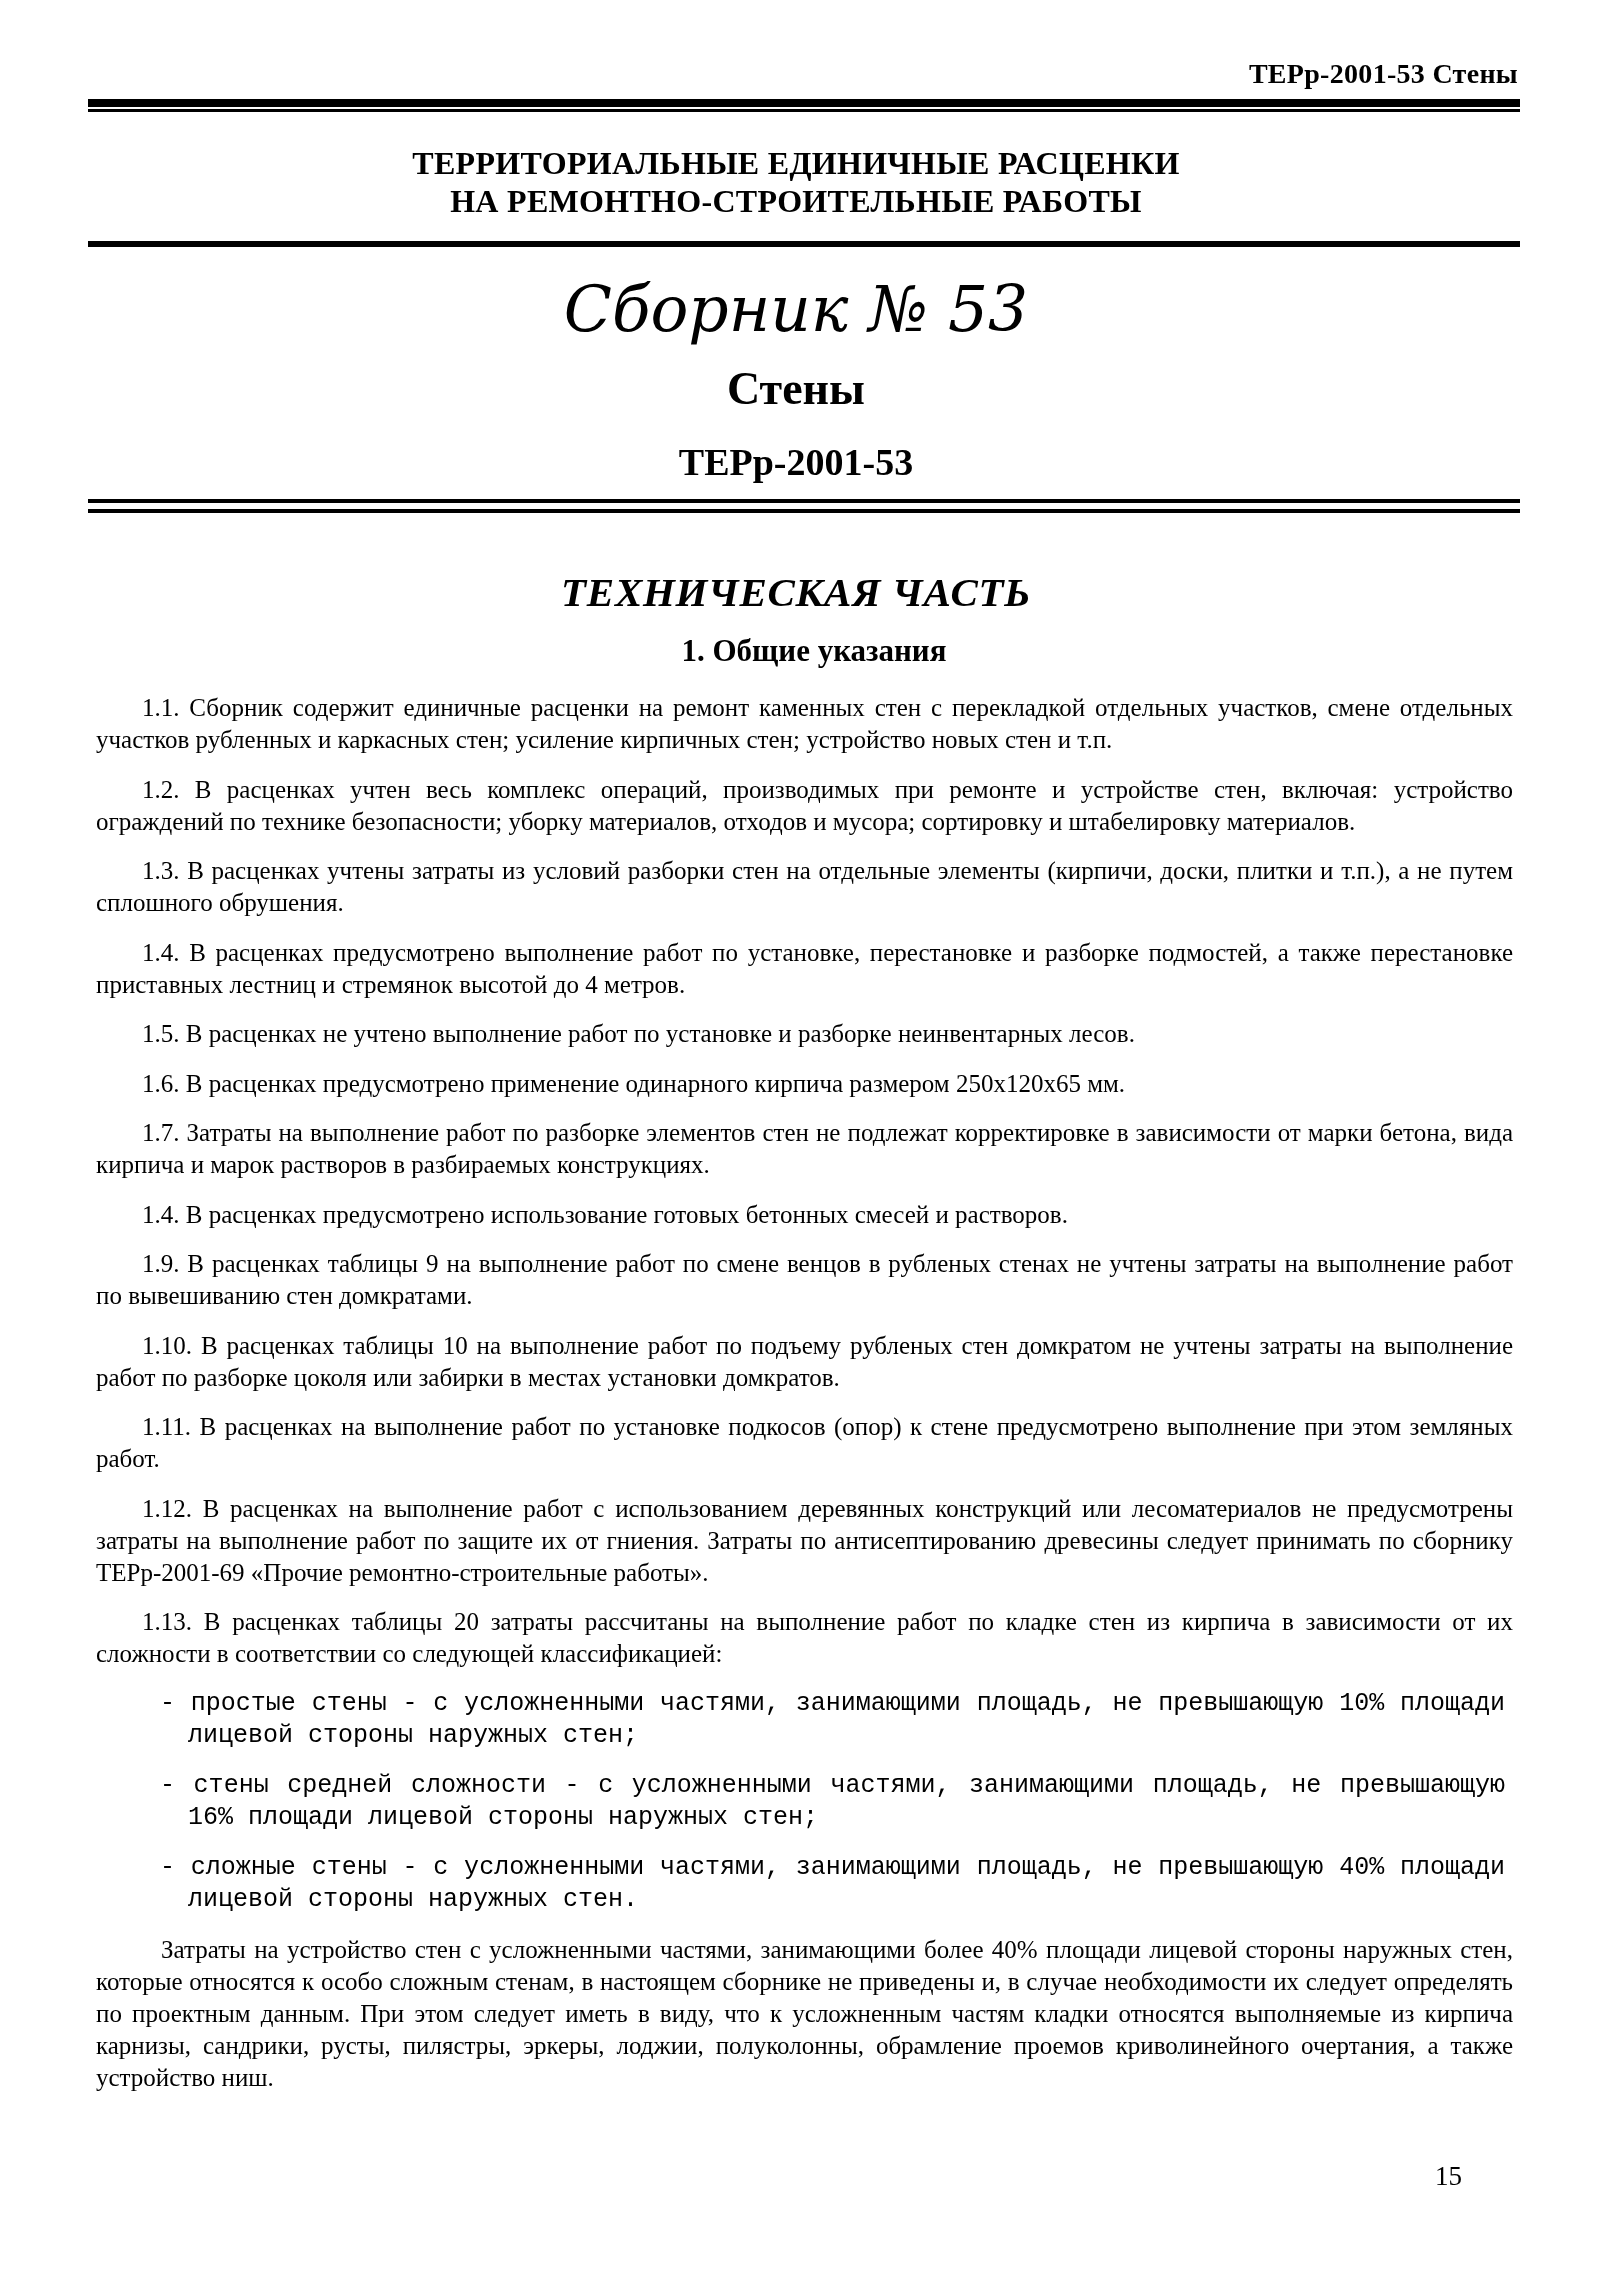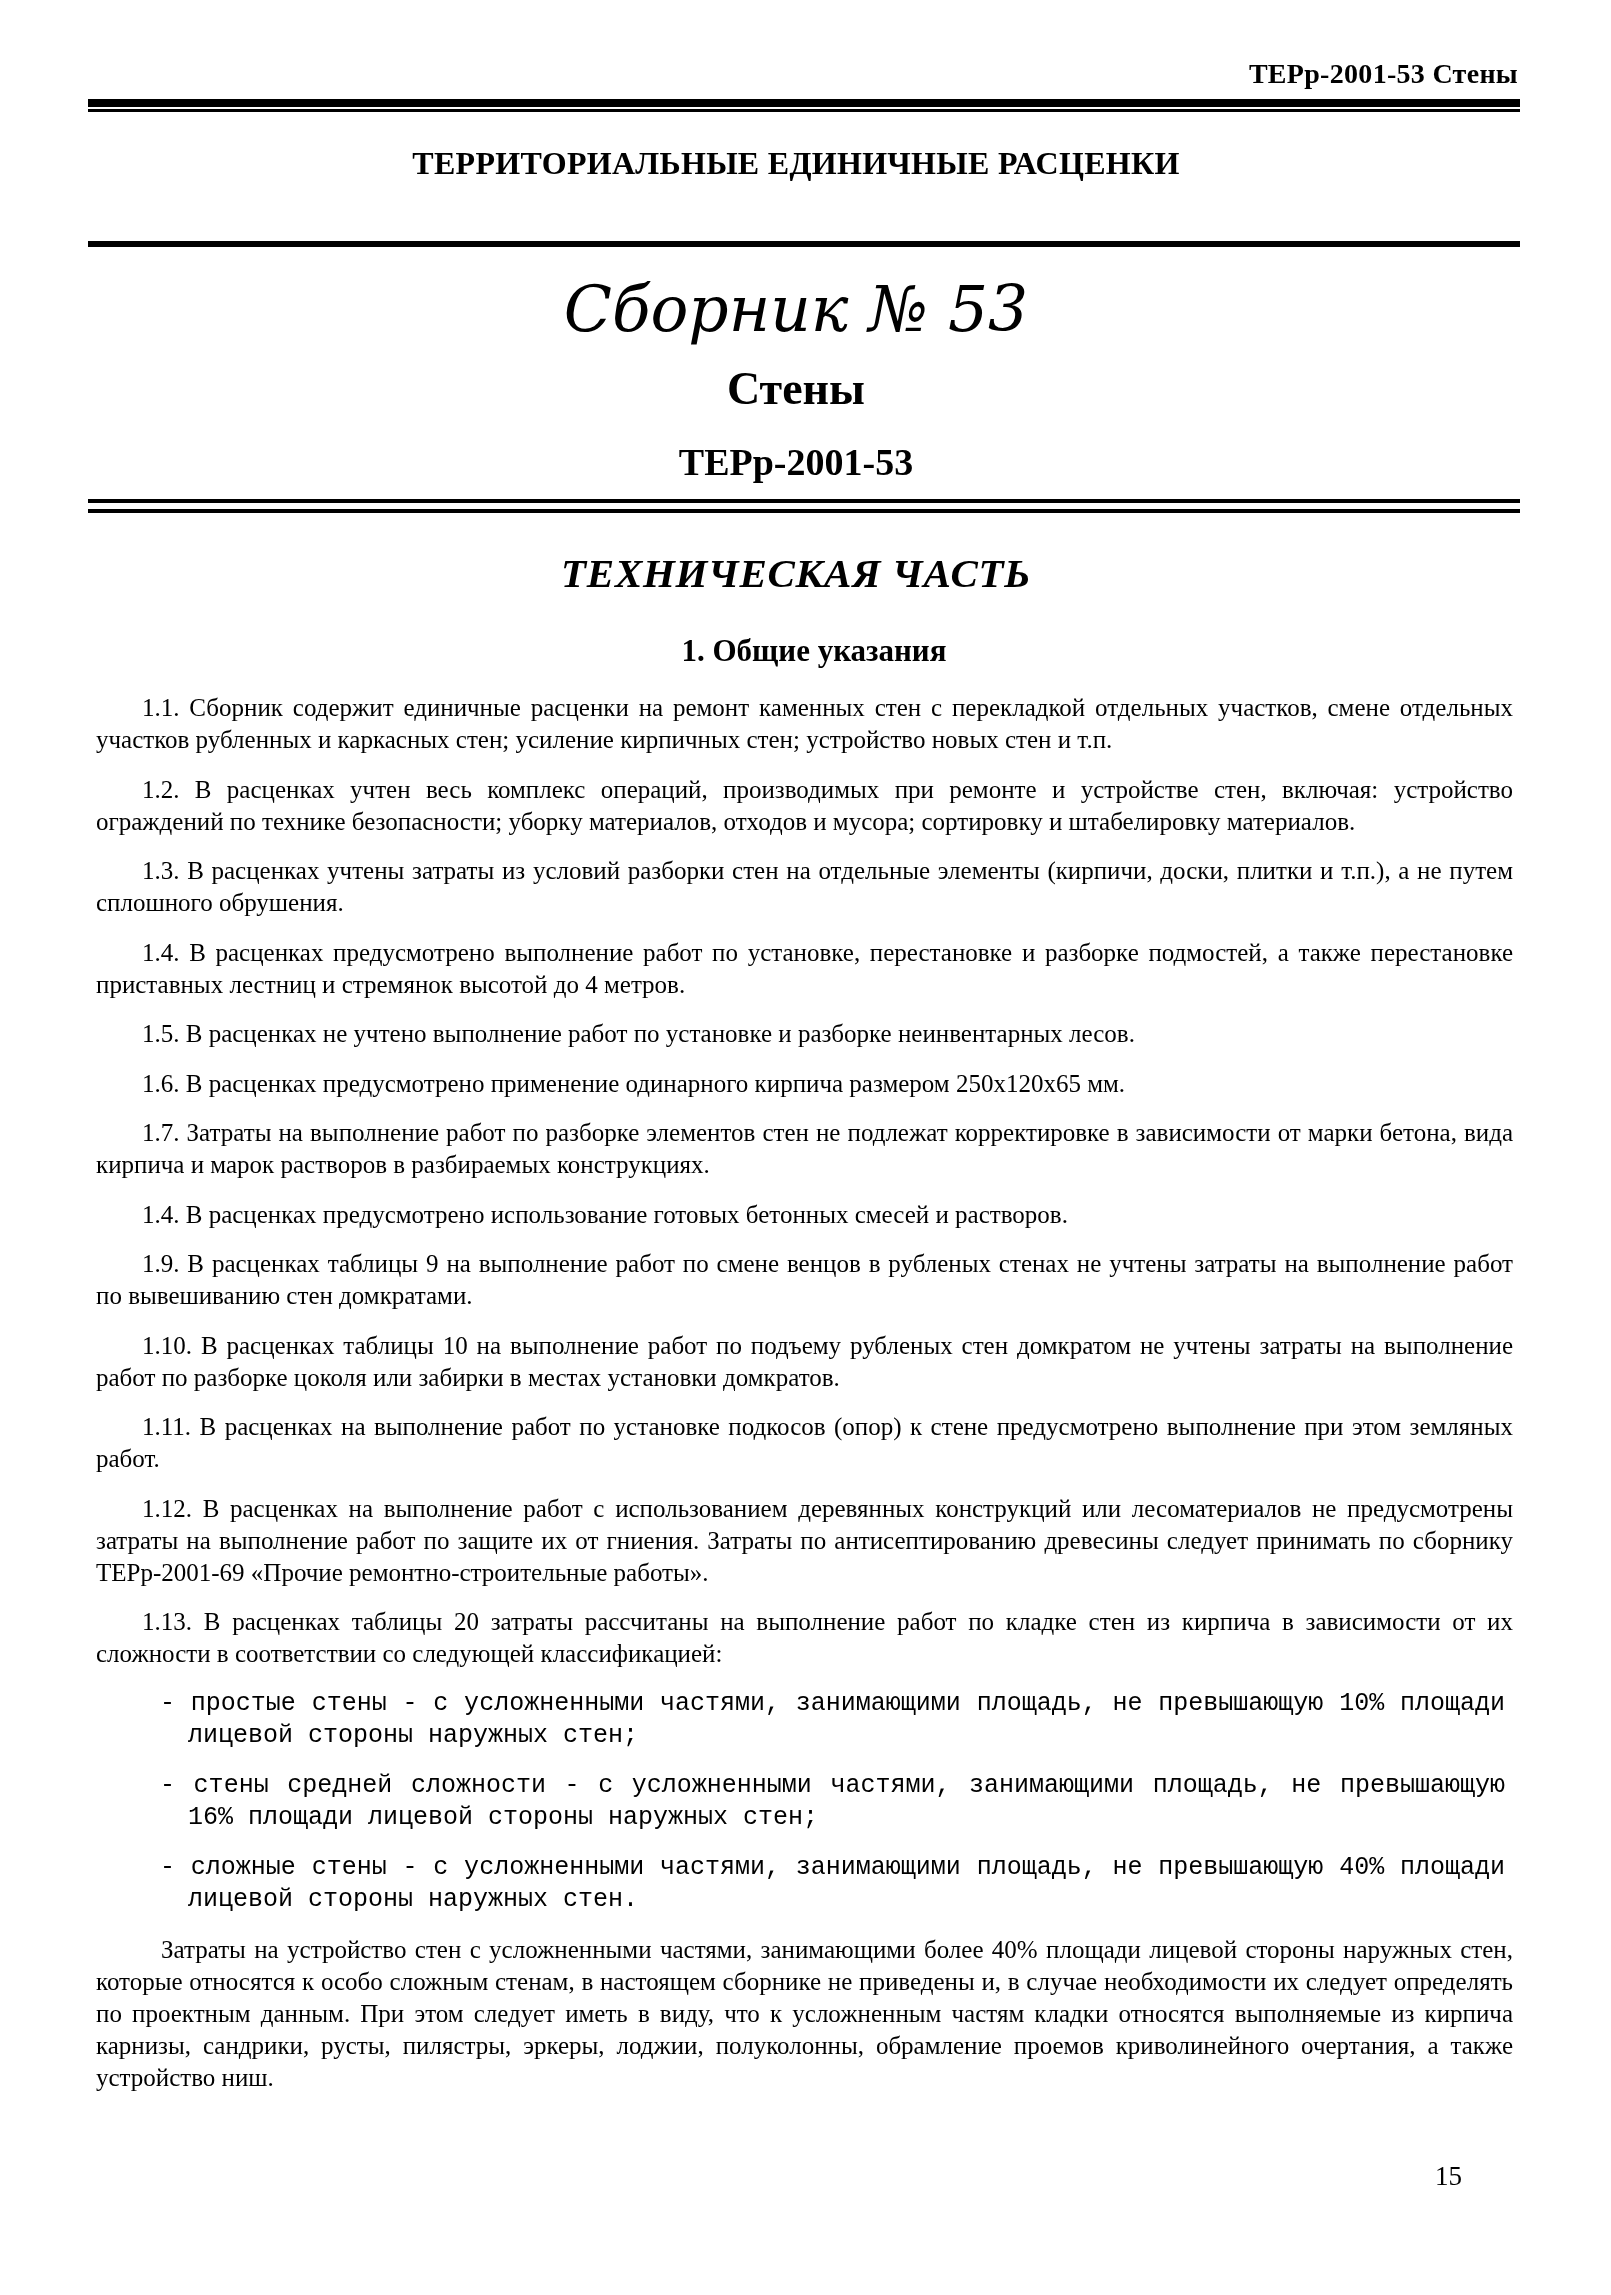--- a/index.html
+++ b/index.html
@@ -61,21 +61,21 @@
     font-size: 46px;
     font-weight: bold;
   }
   .code {
     top: 440px;
     font-size: 38px;
     font-weight: bold;
     text-align: center;
   }
   .tech-heading {
-    top: 549px;
+    top: 568px;
     font-size: 41px;
     font-style: italic;
     font-weight: 600;
     letter-spacing: 0.7px;
   }
   .section-heading {
     top: 633px;
     font-size: 31px;
     font-weight: bold;
     margin-left: 36px;
@@ -115,20 +115,21 @@
 </head>
 <body>
 
 <div class="header-right">ТЕРр-2001-53 Стены</div>
 
 <div class="rule rule-top-thick"></div>
 <div class="rule rule-top-thin"></div>
 
 <div class="centered main-title">
   <div>ТЕРРИТОРИАЛЬНЫЕ ЕДИНИЧНЫЕ РАСЦЕНКИ</div>
+  <div>НА РЕМОНТНО-СТРОИТЕЛЬНЫЕ РАБОТЫ</div>
 </div>
 
 <div class="rule rule-mid"></div>
 
 <div class="centered collection">Сборник № 53</div>
 <div class="centered subject">Стены</div>
 <div class="centered code">ТЕРр-2001-53</div>
 
 <div class="rule rule-dbl-a"></div>
 <div class="rule rule-dbl-b"></div>

